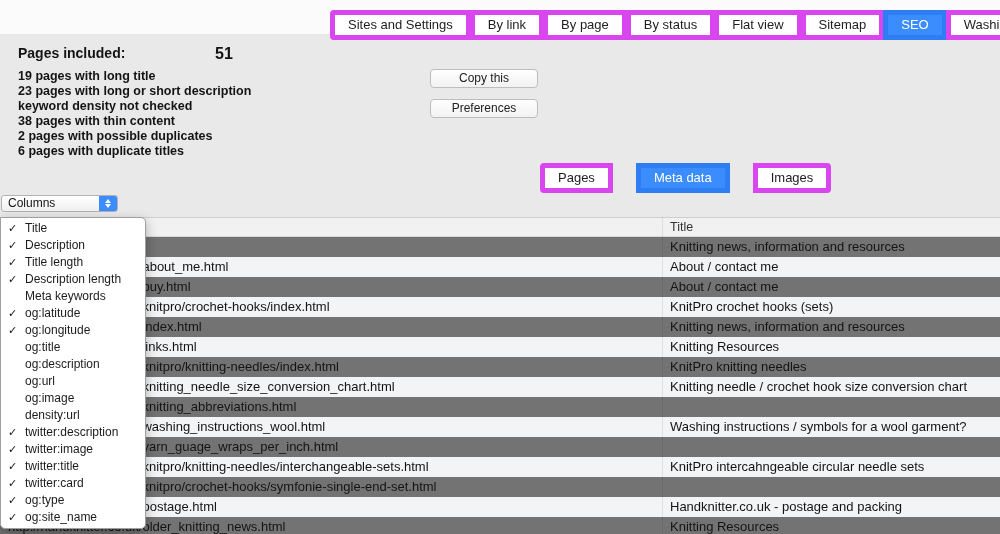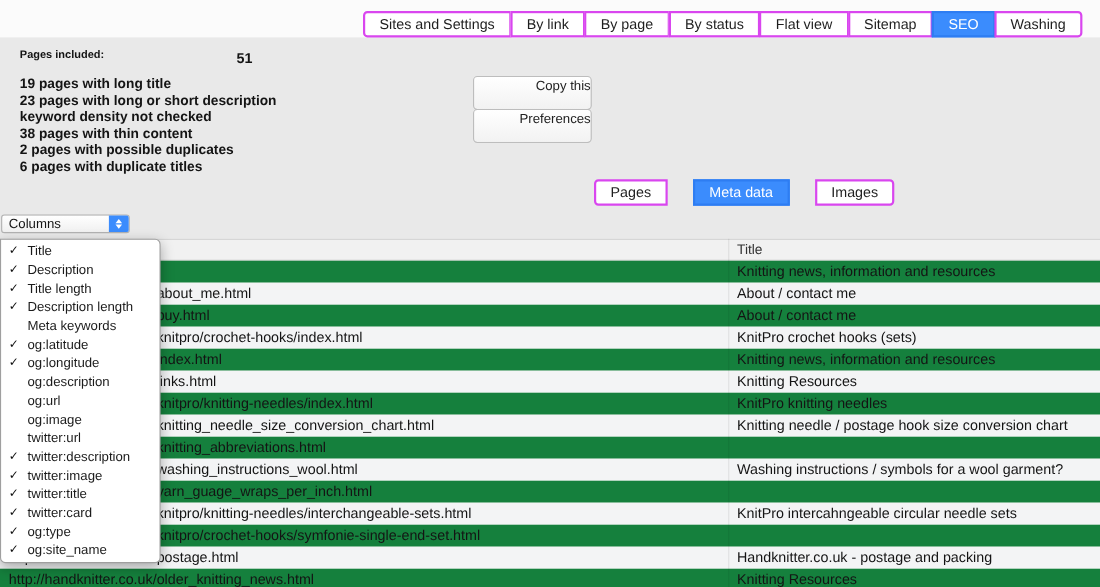--- a/index.html
+++ b/index.html
@@ -4,38 +4,38 @@
 <style>
   html,body { margin:0; padding:0; }
   body {
     width:1000px; height:534px; position:relative; overflow:hidden;
     font-family:"Liberation Sans", sans-serif; background:#fbfbfb; color:#141414;
   }
   
   .toolbar { position:absolute; left:0; top:0; width:1000px; height:34px; background:#fbfbfb; }
   .seg-group { position:absolute; display:flex; z-index:3; }
   .seg {
-    border:2px solid #d946ef; margin-left:-1px; background:#fff;
+    border:5px solid #d946ef; margin-left:-1px; background:#fff;
     font-size:13px; height:20px; line-height:20px; padding:0 13px;
     color:#1e1e1e; white-space:nowrap; cursor:default;
   }
   .seg.first { border-radius:4px 0 0 4px; margin-left:0; }
   .seg.last  { border-radius:0 4px 4px 0; }
   .seg.active { background:#3b8cfd; border-color:#2e7df2; color:#fff; }
   #top-tabs { left:330px; top:10px; }
   #subtabs  { left:540px; top:163px;gap:24px; }
 
   
   .panel { position:absolute; left:0; top:34px; width:1000px; height:183px; background:#e9e9e9; }
-  .summary-label { position:absolute; left:18px;  top:45px; font-size:10px; font-weight:bold; }
-  .summary-count { position:absolute; left:215px; top:45px; font-size:13px; font-weight:bold; }
+  .summary-label { position:absolute; left:18px;  top:45px; font-size:14px; font-weight:bold; }
+  .summary-count { position:absolute; left:215px; top:45px; font-size:16px; font-weight:bold; }
   .summary-lines { position:absolute; left:18px;  top:69px; font-size:12.5px; line-height:15px;font-weight:bold; }
 
   .btn {
-    position:absolute; width:108px; height:31px; line-height:17px; text-align:right;
+    position:absolute; width:108px; height:19px; line-height:17px; text-align:center;
     background:linear-gradient(#ffffff,#f2f2f2); border:1px solid #bdbdbd; border-radius:4px;
     font-size:12px; color:#222; box-sizing:border-box; cursor:default;
   }
   #btn-copy  { left:430px; top:69px; }
   #btn-prefs { left:430px; top:99px; }
 
   
   .columns-btn {
     position:absolute; left:1px; top:195px; width:117px; height:17px;
     border:1px solid #b2b2b2; border-radius:3px; background:linear-gradient(#ffffff,#f0f0f0);
@@ -51,21 +51,21 @@
 
   
   .table-header {
     position:absolute; left:0; top:217px; width:1000px; height:20px;
     background:#f1f1f1; border-top:1px solid #cfcfcf; border-bottom:1px solid #d8d8d8;
     box-sizing:border-box; z-index:1;
   }
   .header-title { position:absolute; left:670px; top:2px; font-size:12.5px; color:#333; }
   .v-divider { position:absolute; left:662px; top:217px; height:317px; width:1px; background:rgba(0,0,0,0.08); z-index:2; }
   .rows { position:absolute; left:0; top:237px; width:1000px; z-index:1; }
-  .row { position:relative; height:20px; font-size:13px; line-height:20px; background:#15803d; }
+  .row { position:relative; height:20px; font-size:13px; line-height:20px; background:#737373; }
   .row:nth-child(even) { background:#f3f4f5; }
   .cell-url   { position:absolute; left:8px;  width:648px; overflow:hidden; white-space:nowrap; }
   .cell-title { position:absolute; left:670px; width:330px; overflow:hidden; white-space:nowrap; }
 
   
   .menu {
     position:absolute; left:0; top:217px; width:146px; box-sizing:border-box;
     background:#ffffff; border:1px solid #9f9f9f; border-radius:0 5px 5px 5px;
     box-shadow:0 4px 12px rgba(0,0,0,0.3); z-index:20; padding:2px 0;
   }
@@ -147,21 +147,21 @@
   <div class="row">
     <span class="cell-url">http://handknitter.co.uk/links.html</span>
     <span class="cell-title">Knitting Resources</span>
   </div>
   <div class="row">
     <span class="cell-url">http://handknitter.co.uk/knitpro/knitting-needles/index.html</span>
     <span class="cell-title">KnitPro knitting needles</span>
   </div>
   <div class="row">
     <span class="cell-url">http://handknitter.co.uk/knitting_needle_size_conversion_chart.html</span>
-    <span class="cell-title">Knitting needle / postage hook size conversion chart</span>
+    <span class="cell-title">Knitting needle / crochet hook size conversion chart</span>
   </div>
   <div class="row">
     <span class="cell-url">http://handknitter.co.uk/knitting_abbreviations.html</span>
   </div>
   <div class="row">
     <span class="cell-url">http://handknitter.co.uk/washing_instructions_wool.html</span>
     <span class="cell-title">Washing instructions / symbols for a wool garment?</span>
   </div>
   <div class="row">
     <span class="cell-url">http://handknitter.co.uk/yarn_guage_wraps_per_inch.html</span>
@@ -207,33 +207,37 @@
   <div class="menu-item">
     <span class="check">✓</span>
     <span>og:latitude</span>
   </div>
   <div class="menu-item">
     <span class="check">✓</span>
     <span>og:longitude</span>
   </div>
   <div class="menu-item">
     <span class="check"></span>
+    <span>og:title</span>
+  </div>
+  <div class="menu-item">
+    <span class="check"></span>
     <span>og:description</span>
   </div>
   <div class="menu-item">
     <span class="check"></span>
     <span>og:url</span>
   </div>
   <div class="menu-item">
     <span class="check"></span>
     <span>og:image</span>
   </div>
   <div class="menu-item">
     <span class="check"></span>
-    <span>twitter:url</span>
+    <span>density:url</span>
   </div>
   <div class="menu-item">
     <span class="check">✓</span>
     <span>twitter:description</span>
   </div>
   <div class="menu-item">
     <span class="check">✓</span>
     <span>twitter:image</span>
   </div>
   <div class="menu-item">

